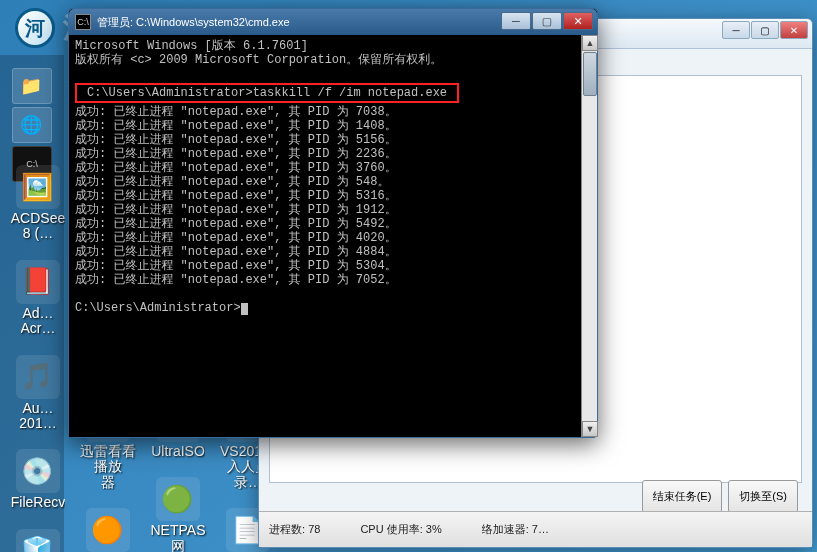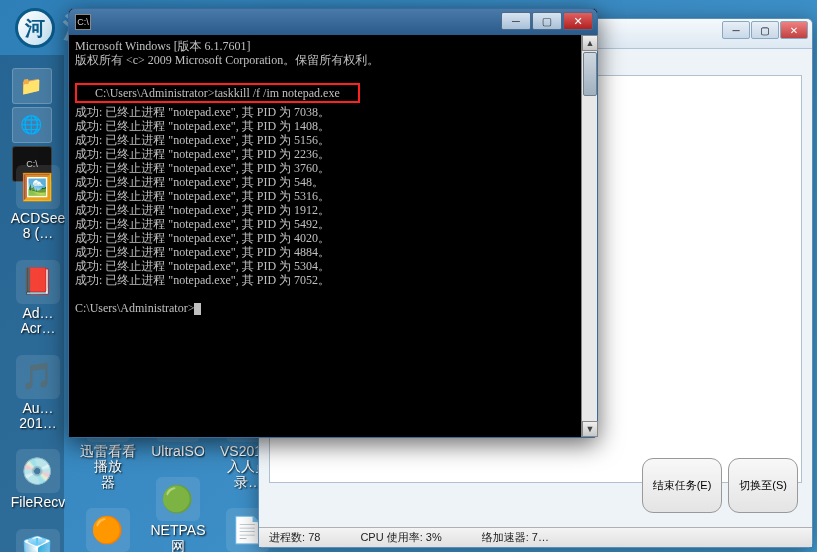--- a/index.html
+++ b/index.html
@@ -167,30 +167,30 @@
     .bg-bottom-buttons {
       position: absolute;
       right: 14px;
       bottom: 34px;
       display: flex;
       gap: 6px;
     }
     .bg-bottom-btn {
       background: linear-gradient(#f8f8f8,#e4e4e4);
       border: 1px solid #999;
-      border-radius: 11px;
+      border-radius: 3px;
       font-size: 11px;
-      padding: 19px 10px;
+      padding: 8px 10px;
     }
     .bg-status {
       position: absolute;
       left: 0;
       right: 0;
       bottom: 0;
-      height: 20px;
+      height: 36px;
       background: linear-gradient(#f4f4f4,#e0e0e0);
       border-top: 1px solid #b0b0b0;
       display: flex;
       align-items: center;
       font-size: 11px;
       color: #222;
       padding: 0 10px;
       gap: 40px;
       margin-top: 8px;
     }
@@ -252,31 +252,31 @@
       justify-content: center;
     }
     .cmd-win-btn.close {
       background: linear-gradient(#e06060,#b02020);
       color: #fff;
     }
     .cmd-body {
       flex: 1;
       background: #000;
       color: #c0c0c0;
-      font-family: Liberation Serif, serif;
+      font-family: Liberation Mono, monospace;
       font-size: 12px;
       line-height: 14px;
       padding: 4px 6px;
       overflow: hidden;
       white-space: pre;
       position: relative;
     }
     .highlight-cmd {
       border: 2px solid #ff2020;
-      padding: 1px 18px;
+      padding: 1px 10px;
       display: inline-block;
       margin: 2px 0;
     }
     .cursor {
       display: inline-block;
       width: 7px;
       height: 12px;
       background: #c0c0c0;
       vertical-align: text-bottom;
     }
@@ -399,20 +399,21 @@
   <div class="bg-status">
     <span><span>进程数:</span> <span>78</span></span>
     <span><span>CPU 使用率:</span> <span>3%</span></span>
     <span><span>络加速器:</span> <span>7…</span></span>
   </div>
 </div>
 
 <div class="cmd-window">
   <div class="cmd-title-bar">
     <span class="cmd-icon">C:\</span>
+    <span>管理员: C:\Windows\system32\cmd.exe</span>
     <div class="cmd-win-buttons">
       <div class="cmd-win-btn">─</div>
       <div class="cmd-win-btn">▢</div>
       <div class="cmd-win-btn close">✕</div>
     </div>
   </div>
   <div class="cmd-body" id="cmd-body">Microsoft Windows [版本 6.1.7601]
 版权所有 &lt;c&gt; 2009 Microsoft Corporation。保留所有权利。
 
 <div class="highlight-cmd">C:\Users\Administrator&gt;taskkill /f /im notepad.exe</div>

